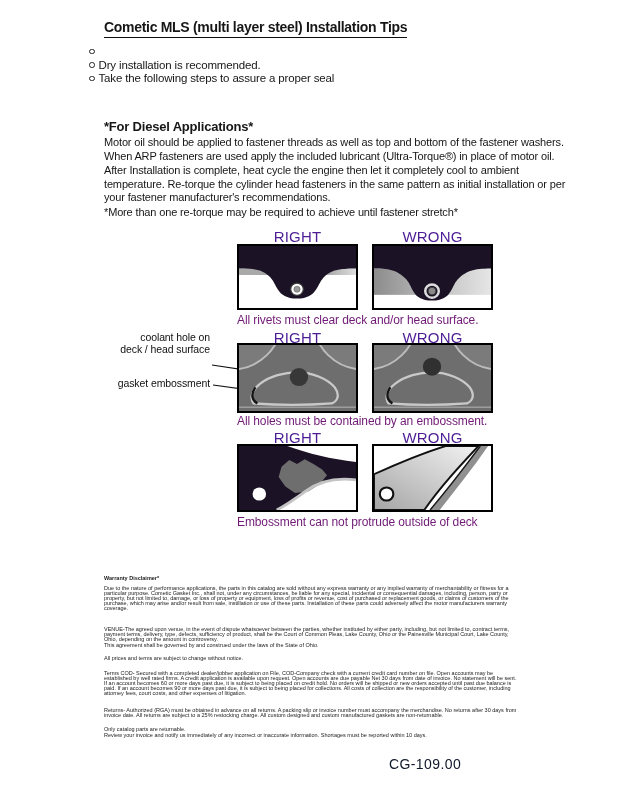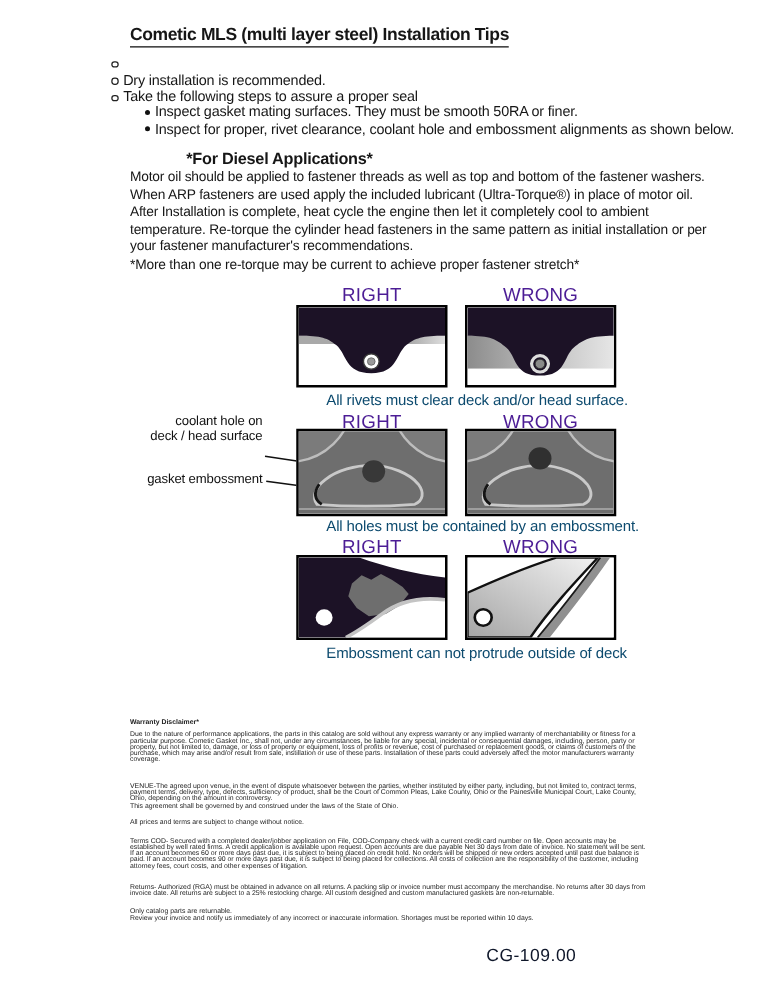--- a/index.html
+++ b/index.html
@@ -11,29 +11,29 @@
   .abs{position:absolute;}
   .title{
     left:104px;top:19px;font-size:14px;font-weight:bold;letter-spacing:-0.3px;
     border-bottom:1.6px solid #0d0d0d;padding-bottom:2px;display:inline-block;
   }
   .tips{left:89px;top:45px;}
   .tiprow{display:flex;align-items:flex-start;height:13.6px;white-space:nowrap;font-size:11.5px;letter-spacing:-0.15px;}
   .marker-open{flex:0 0 auto;width:3.5px;height:3.5px;border:1.1px solid #222;border-radius:50%;margin:3.5px 4px 0 0;}
   .marker-fill{flex:0 0 auto;width:4px;height:4px;background:#111;border-radius:50%;margin:3.5px 4px 0 0;}
   .subtips{left:116px;top:84px;}
-  .h2{left:104px;top:119px;font-size:13px;font-weight:bold;letter-spacing:-0.2px;margin-left:45px;}
+  .h2{left:104px;top:119px;font-size:13px;font-weight:bold;letter-spacing:-0.2px;}
   .para{left:104px;width:472px;font-size:11px;line-height:13.6px;letter-spacing:-0.15px;}
   .p1{top:136px;}
   .p2{top:164px;}
   .note{top:206px;}
   .figlabel{width:121px;text-align:center;font-size:15px;letter-spacing:0.2px;color:#4c1d95;}
   .figbox{width:117px;border:2px solid #000;background:#fff;line-height:0;}
   .figbox svg{display:block;}
-  .caption{font-size:12px;letter-spacing:-0.1px;color:#0c4a6e;line-height:12.5px;margin-left:24px;}
+  .caption{font-size:12px;letter-spacing:-0.1px;color:#701a75;line-height:12.5px;}
   .sidelabel{font-size:10.5px;letter-spacing:-0.1px;text-align:right;width:100px;line-height:11.5px;color:#101010;}
   .disc{left:104px;width:414px;font-size:5.5px;line-height:5px;color:#222;letter-spacing:0;}
   .disc-head{font-weight:bold;}
   .doccode{left:389px;top:756px;font-size:14px;letter-spacing:0.4px;color:#0f172a;}
 </style>
 </head>
 <body>
 
 <div class="page">
 
@@ -46,35 +46,25 @@
     <div class="tiprow">
       <span class="marker-open"></span>
       <span>Dry installation is recommended.</span>
     </div>
     <div class="tiprow">
       <span class="marker-open"></span>
       <span>Take the following steps to assure a proper seal</span>
     </div>
   </div>
 
-  <div class="abs subtips">
-    <div class="tiprow">
-      <span class="marker-fill"></span>
-      <span>Inspect gasket mating surfaces.  They must be smooth 50RA or finer.</span>
-    </div>
-    <div class="tiprow">
-      <span class="marker-fill"></span>
-      <span>Inspect for proper, rivet clearance, coolant hole and embossment alignments as shown below.</span>
-    </div>
-  </div>
 
   <div class="abs h2">*For Diesel Applications*</div>
   <div class="abs para p1">Motor oil should be applied to fastener threads as well as top and bottom of the fastener washers. When ARP fasteners are used apply the included lubricant (Ultra-Torque®) in place of motor oil.</div>
   <div class="abs para p2">After Installation is complete, heat cycle the engine then let it completely cool to ambient temperature. Re-torque the cylinder head fasteners in the same pattern as initial installation or per your fastener manufacturer's recommendations.</div>
-  <div class="abs para note">*More than one re-torque may be current to achieve proper fastener stretch*</div>
+  <div class="abs para note">*More than one re-torque may be required to achieve until fastener stretch*</div>
 
   <div class="abs figlabel" style="left:237px;top:228px;">RIGHT</div>
   <div class="abs figlabel" style="left:372px;top:228px;">WRONG</div>
 
   <div class="abs figbox" style="left:237px;top:244px;">
     <svg width="117" height="62" viewBox="0 0 121 66" preserveAspectRatio="none">
       <defs>
           <linearGradient id="g1r" x1="0" y1="0" x2="1" y2="0">
         <stop offset="0" stop-color="#9a9a9a"></stop>
             <stop offset="1" stop-color="#dedede"></stop>

